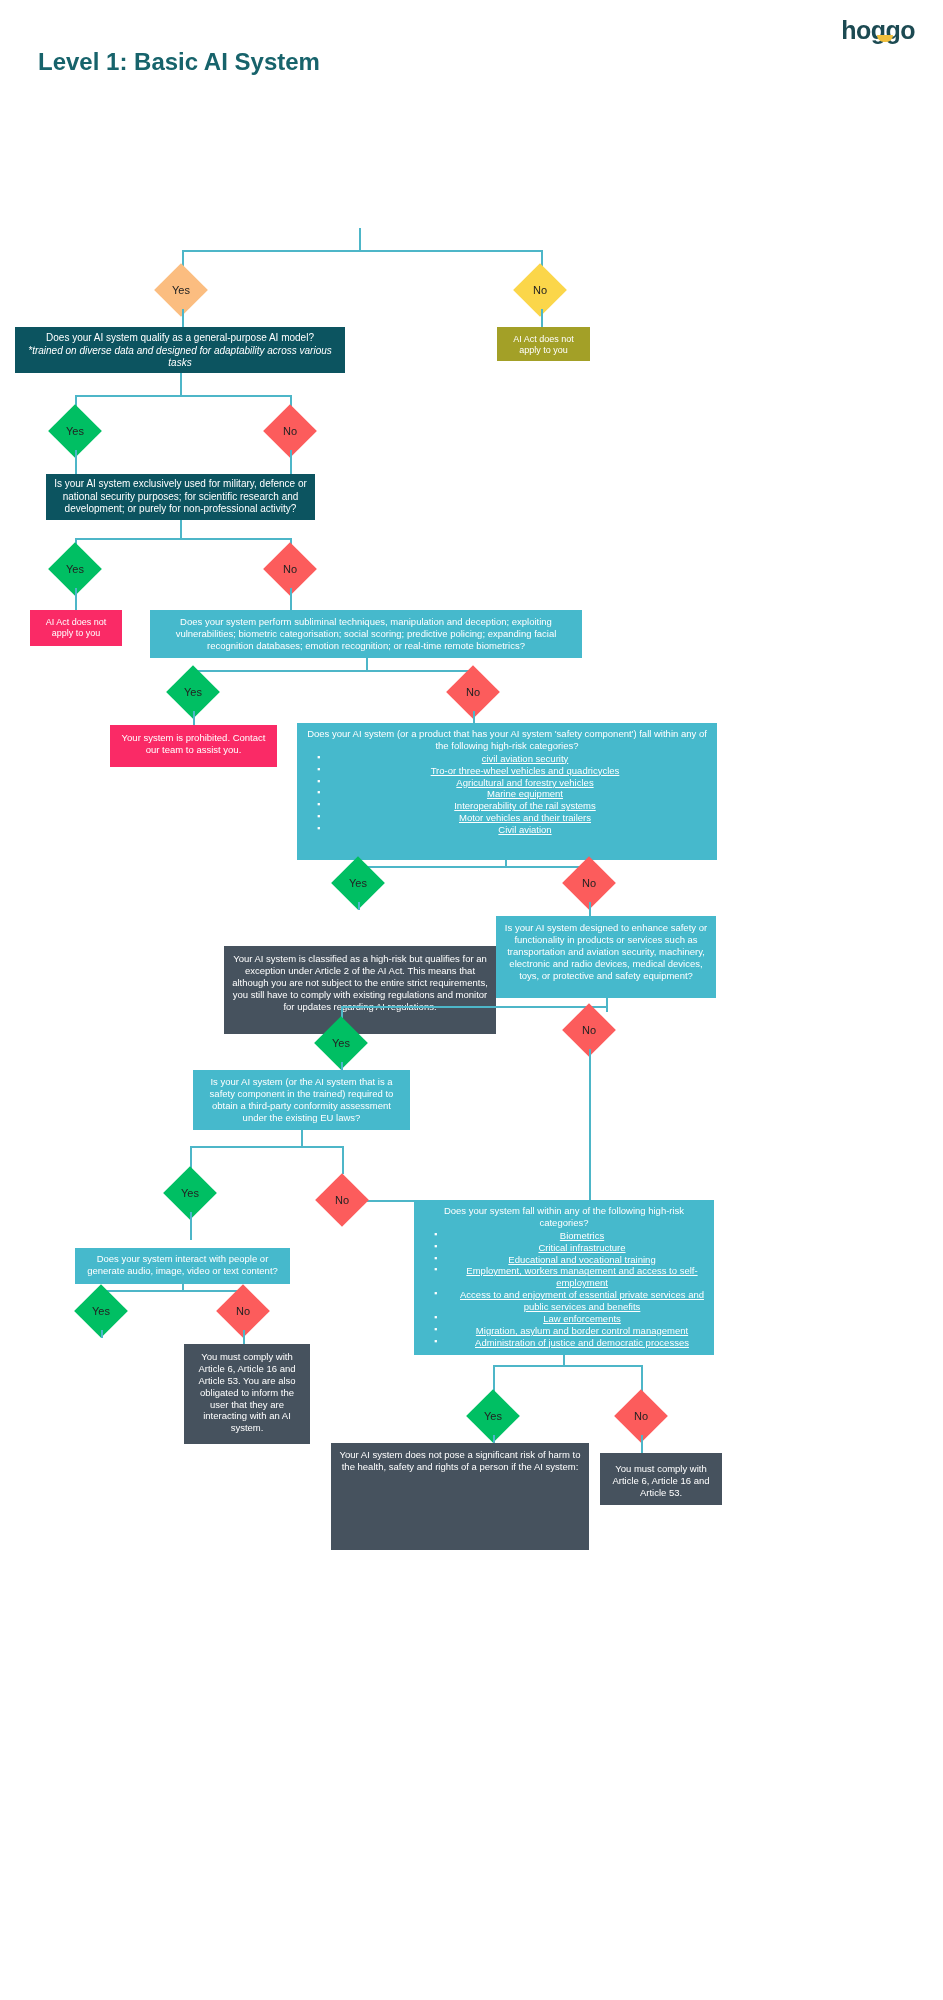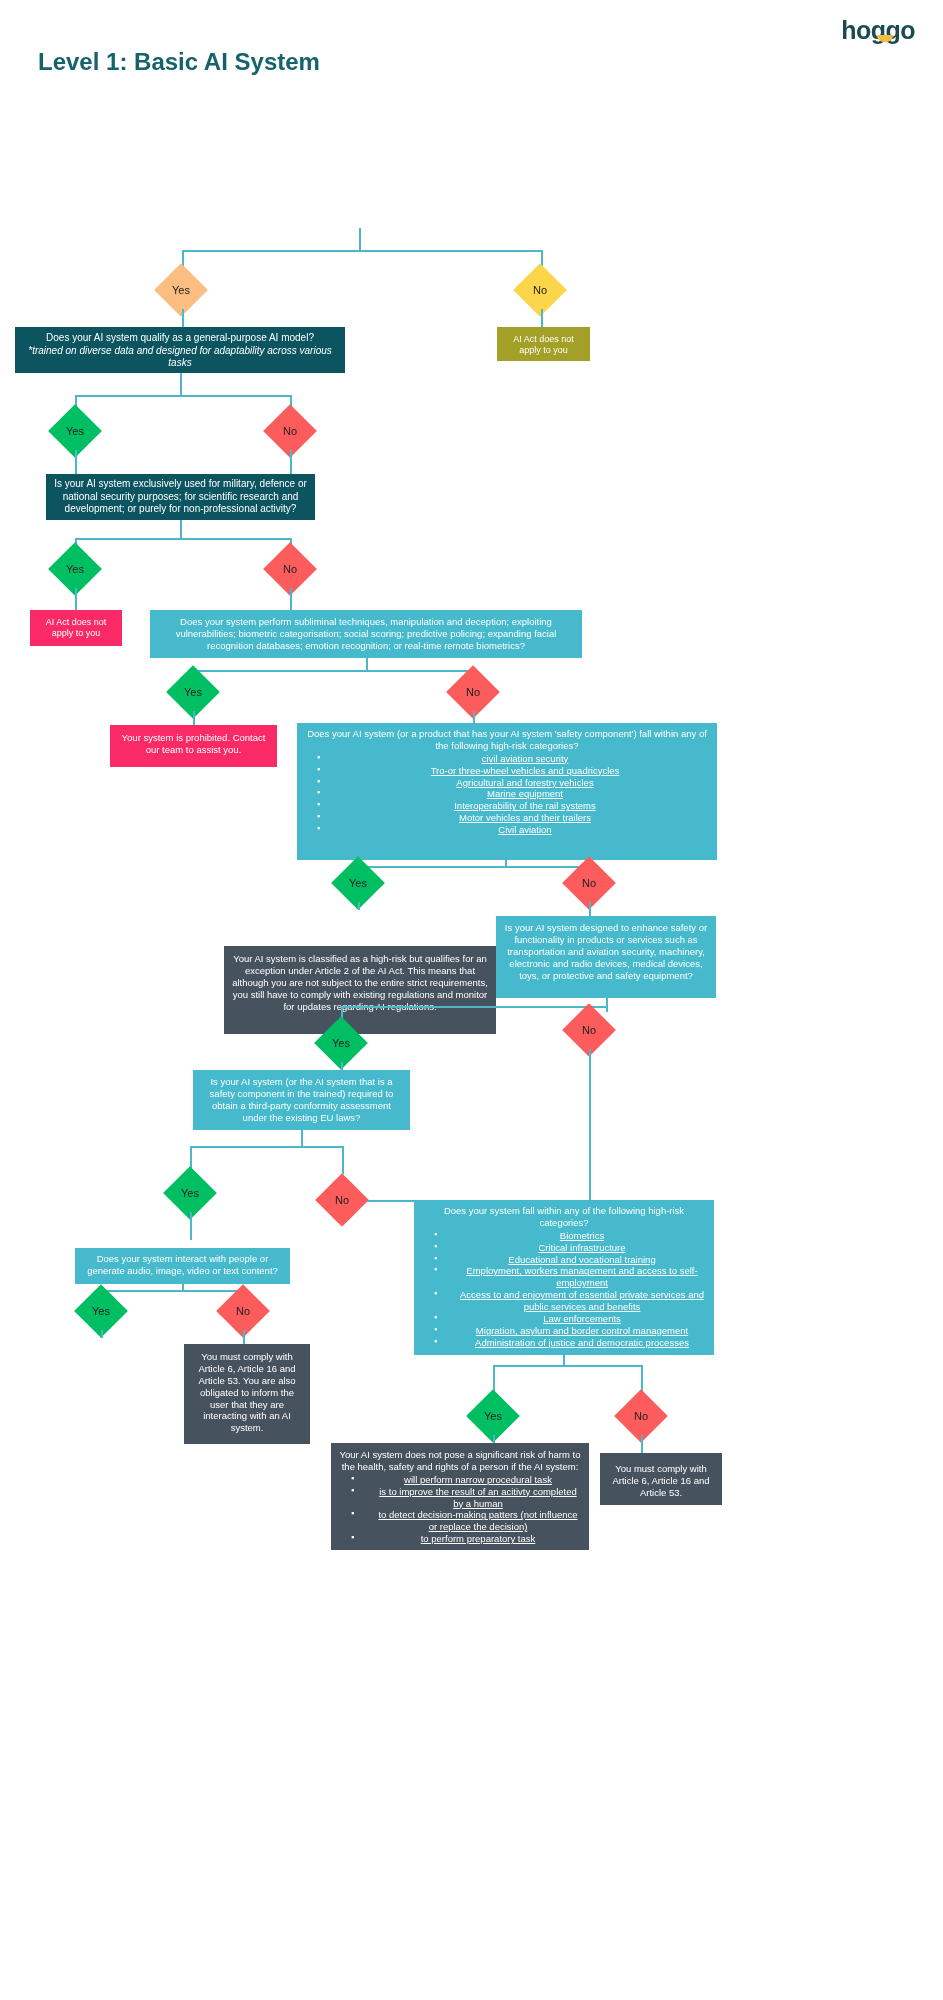--- a/index.html
+++ b/index.html
@@ -329,25 +329,19 @@
   <div class="ln lnv" style="left:101px; top:1330px; height:8px;"></div>
   <div class="ln lnv" style="left:243px; top:1330px; height:14px;"></div>
 
 
   <div class="node slate center" style="left:184px; top:1344px; width:126px; height:100px; font-size:9.5px; padding-top:7px;">
     <span>You must comply with Article 6, Article 16 and Article 53. You are also obligated to inform the user that they are interacting with an AI system.</span>
   </div>
 
   <div class="node slate left" style="left:331px; top:1443px; width:258px; height:107px; font-size:9.5px; padding:6px;">
     <div>Your AI system does not pose a significant risk of harm to the health, safety and rights of a person if the AI system:</div>
-    <ul class="blist">
-      <li>will perform narrow procedural task</li>
-      <li>is to improve the result of an acitivty completed by a human</li>
-      <li>to detect decision-making patters (not influence or replace the decision)</li>
-      <li>to perform preparatory task</li>
-    </ul>
   </div>
 
   <div class="node slate center" style="left:600px; top:1453px; width:122px; height:52px; font-size:9.5px; padding-top:10px;">
     <span>You must comply with Article 6, Article 16 and Article 53.</span>
   </div>
 
 </div>
 
 </body></html>

